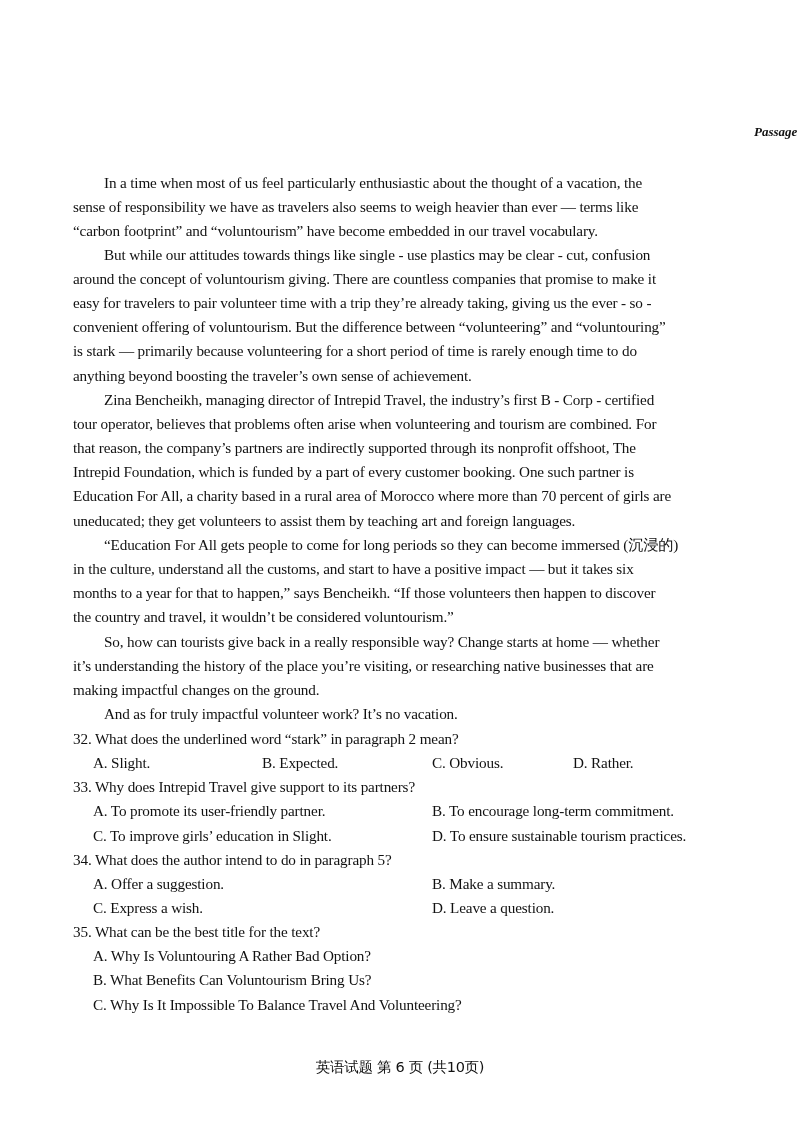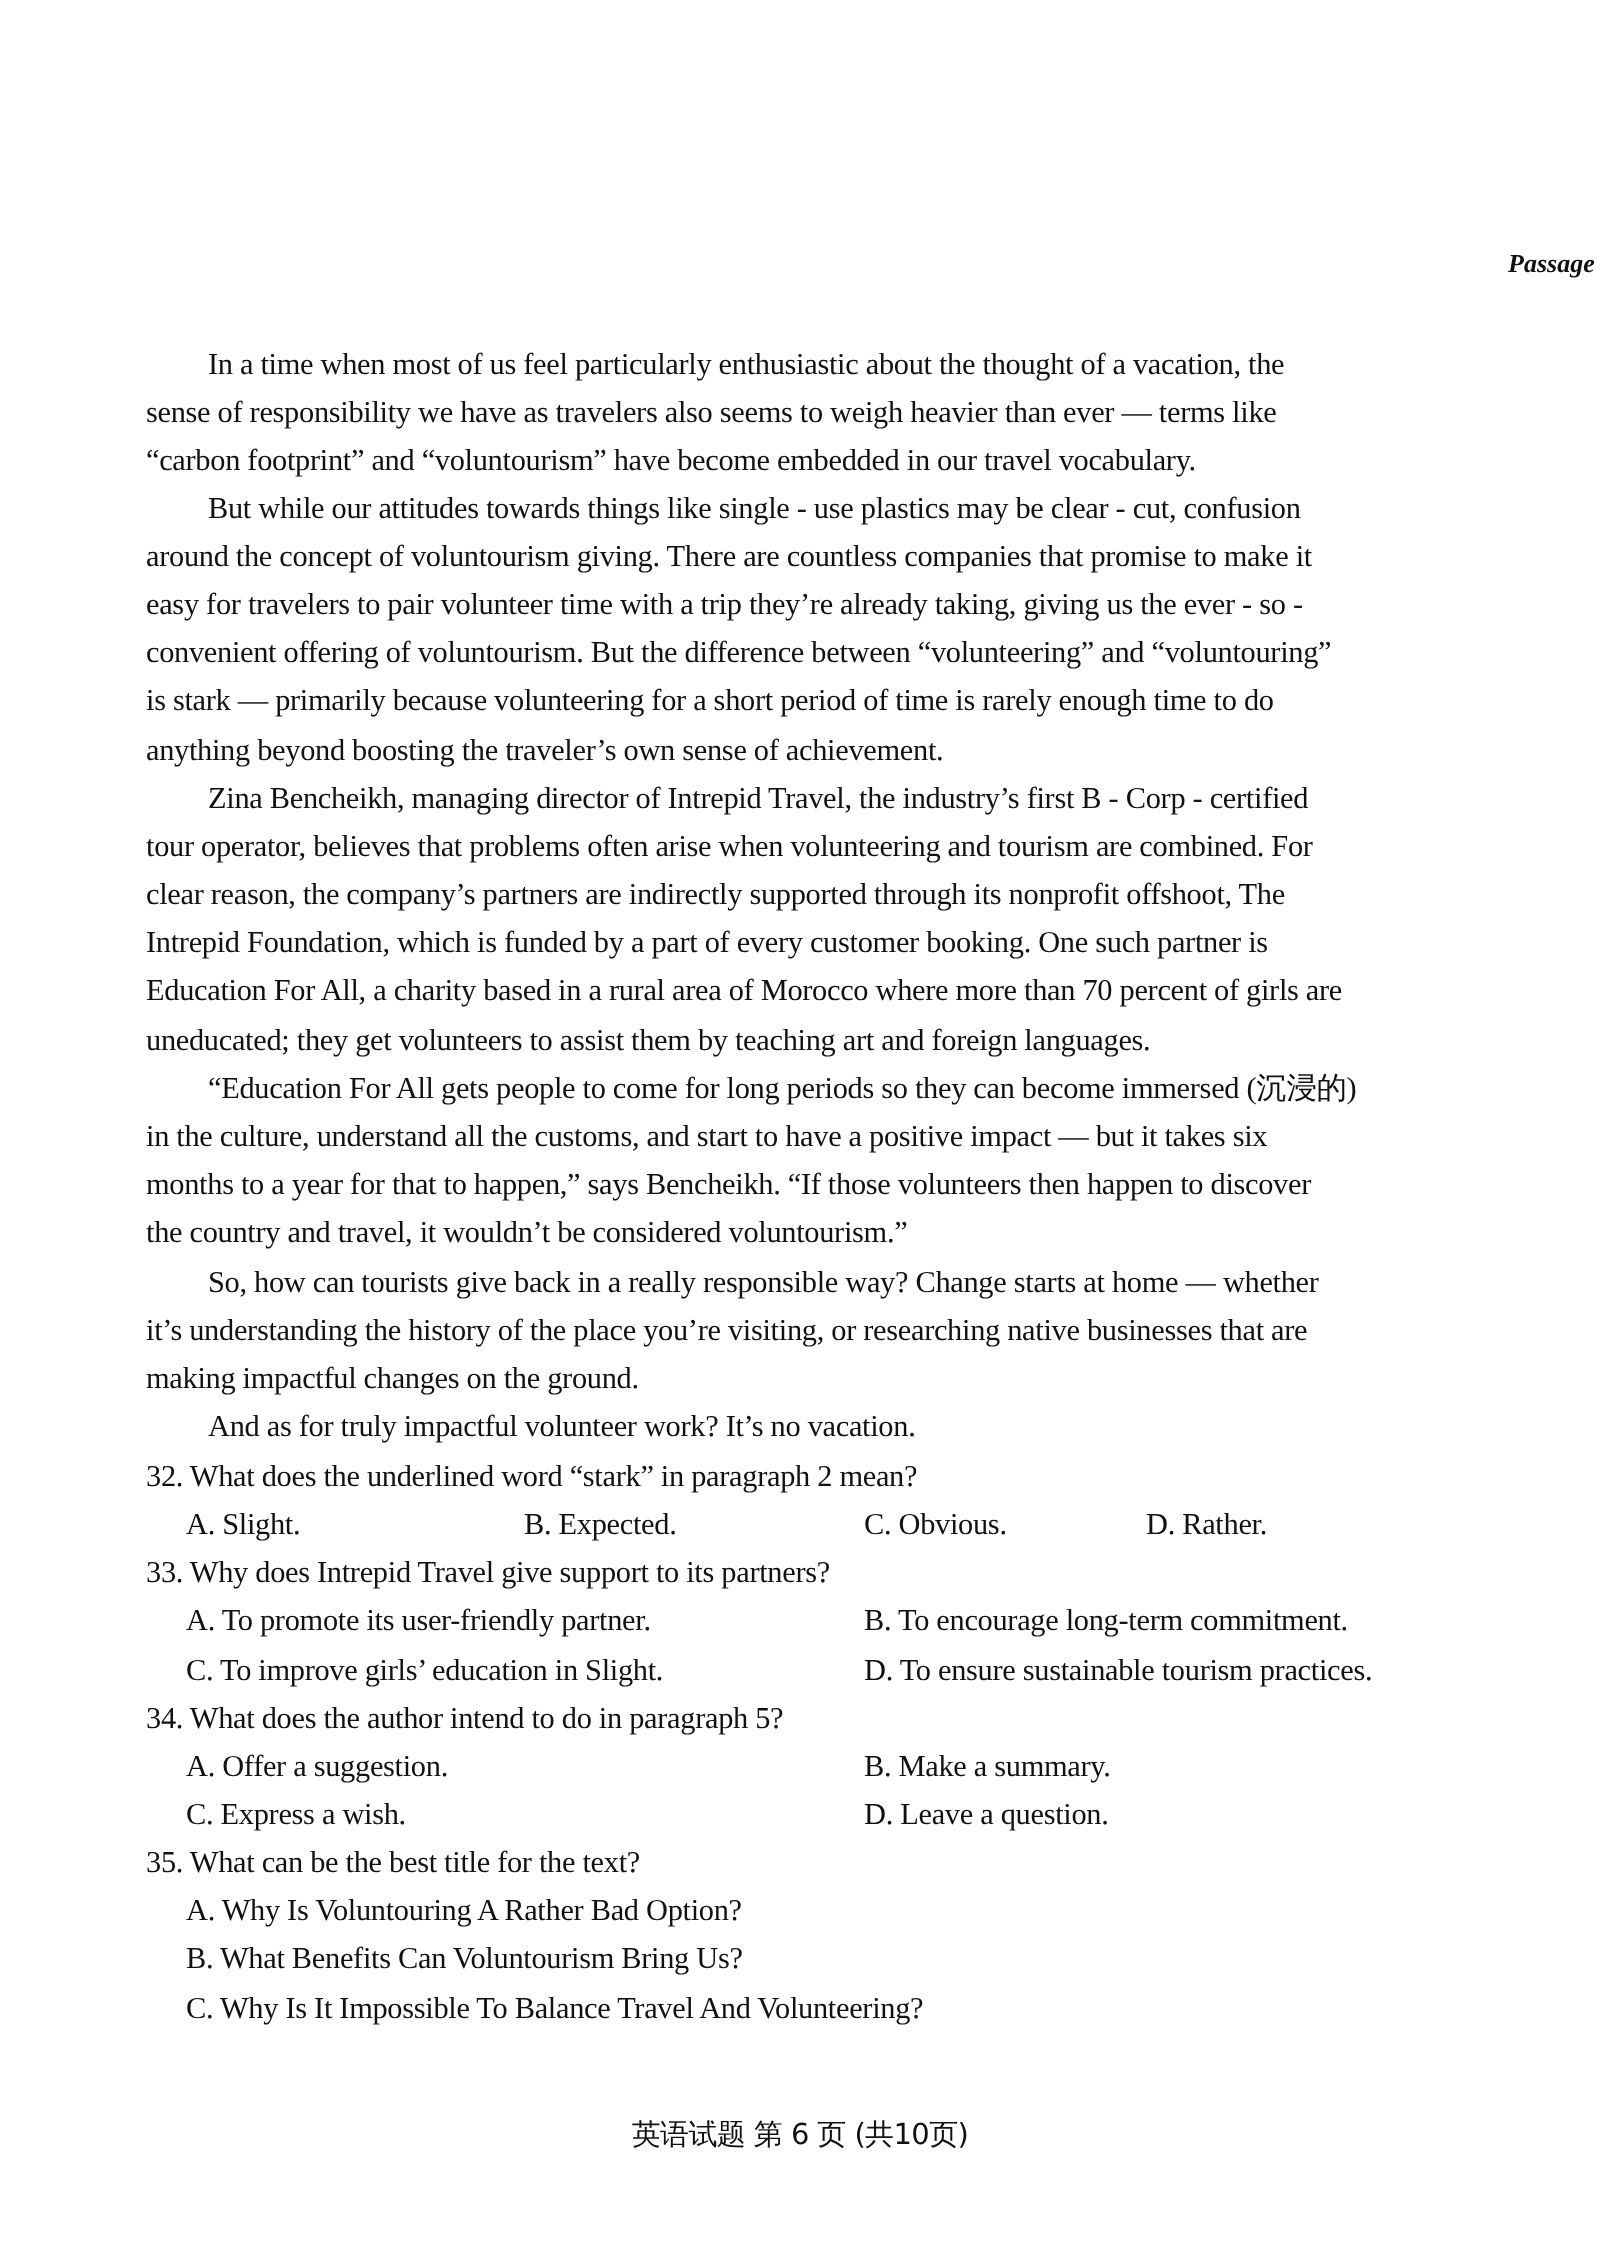--- a/index.html
+++ b/index.html
@@ -26,21 +26,21 @@
 
   <div class="line indent" style="top:245px">But while our attitudes towards things like single - use plastics may be clear - cut, confusion</div>
   <div class="line" style="top:269px">around the concept of voluntourism giving. There are countless companies that promise to make it</div>
   <div class="line" style="top:293px">easy for travelers to pair volunteer time with a trip they’re already taking, giving us the ever - so -</div>
   <div class="line" style="top:317px">convenient offering of voluntourism. But the difference between “volunteering” and “voluntouring”</div>
   <div class="line" style="top:341px">is stark — primarily because volunteering for a short period of time is rarely enough time to do</div>
   <div class="line" style="top:366px">anything beyond boosting the traveler’s own sense of achievement.</div>
 
   <div class="line indent" style="top:390px">Zina Bencheikh, managing director of Intrepid Travel, the industry’s first B - Corp - certified</div>
   <div class="line" style="top:414px">tour operator, believes that problems often arise when volunteering and tourism are combined. For</div>
-  <div class="line" style="top:438px">clear reason, the company’s partners are indirectly supported through its nonprofit offshoot, The</div>
+  <div class="line" style="top:438px">that reason, the company’s partners are indirectly supported through its nonprofit offshoot, The</div>
   <div class="line" style="top:462px">Intrepid Foundation, which is funded by a part of every customer booking. One such partner is</div>
   <div class="line" style="top:486px">Education For All, a charity based in a rural area of Morocco where more than 70 percent of girls are</div>
   <div class="line" style="top:511px">uneducated; they get volunteers to assist them by teaching art and foreign languages.</div>
 
   <div class="line indent" style="top:535px">“Education For All gets people to come for long periods so they can become immersed (沉浸的)</div>
   <div class="line" style="top:559px">in the culture, understand all the customs, and start to have a positive impact — but it takes six</div>
   <div class="line" style="top:583px">months to a year for that to happen,” says Bencheikh. “If those volunteers then happen to discover</div>
   <div class="line" style="top:607px">the country and travel, it wouldn’t be considered voluntourism.”</div>
 
   <div class="line indent" style="top:632px">So, how can tourists give back in a really responsible way? Change starts at home — whether</div>

